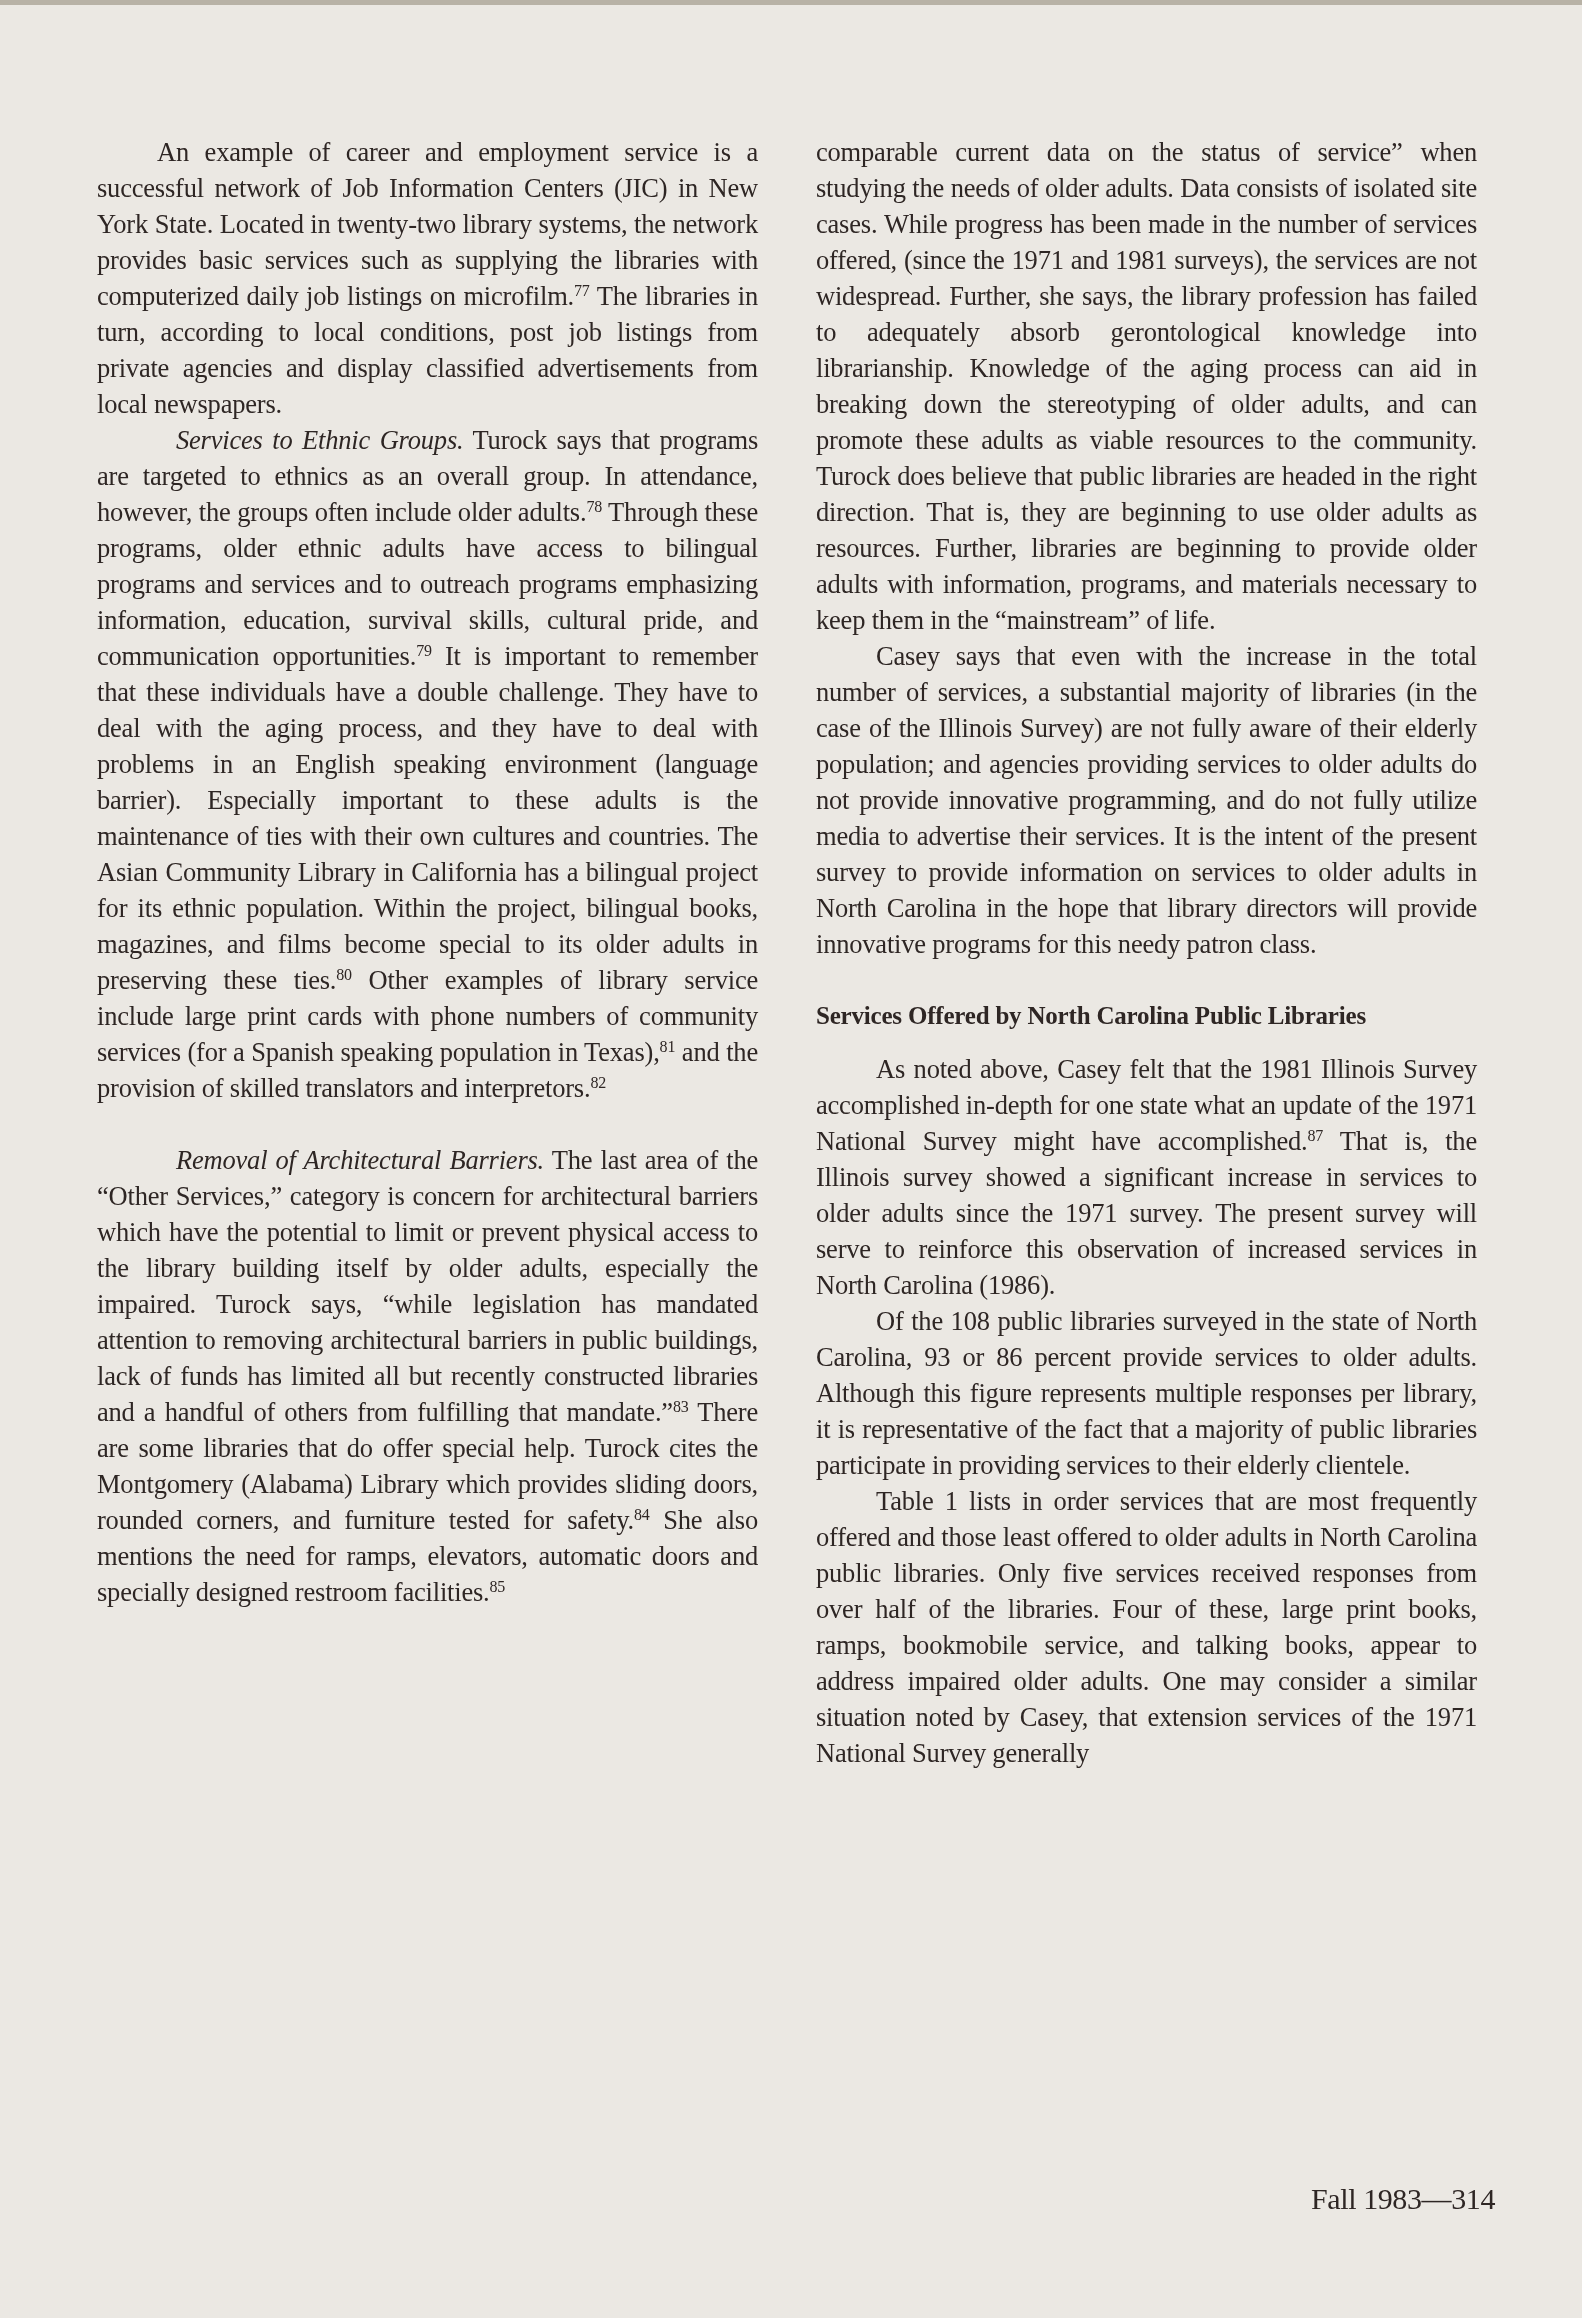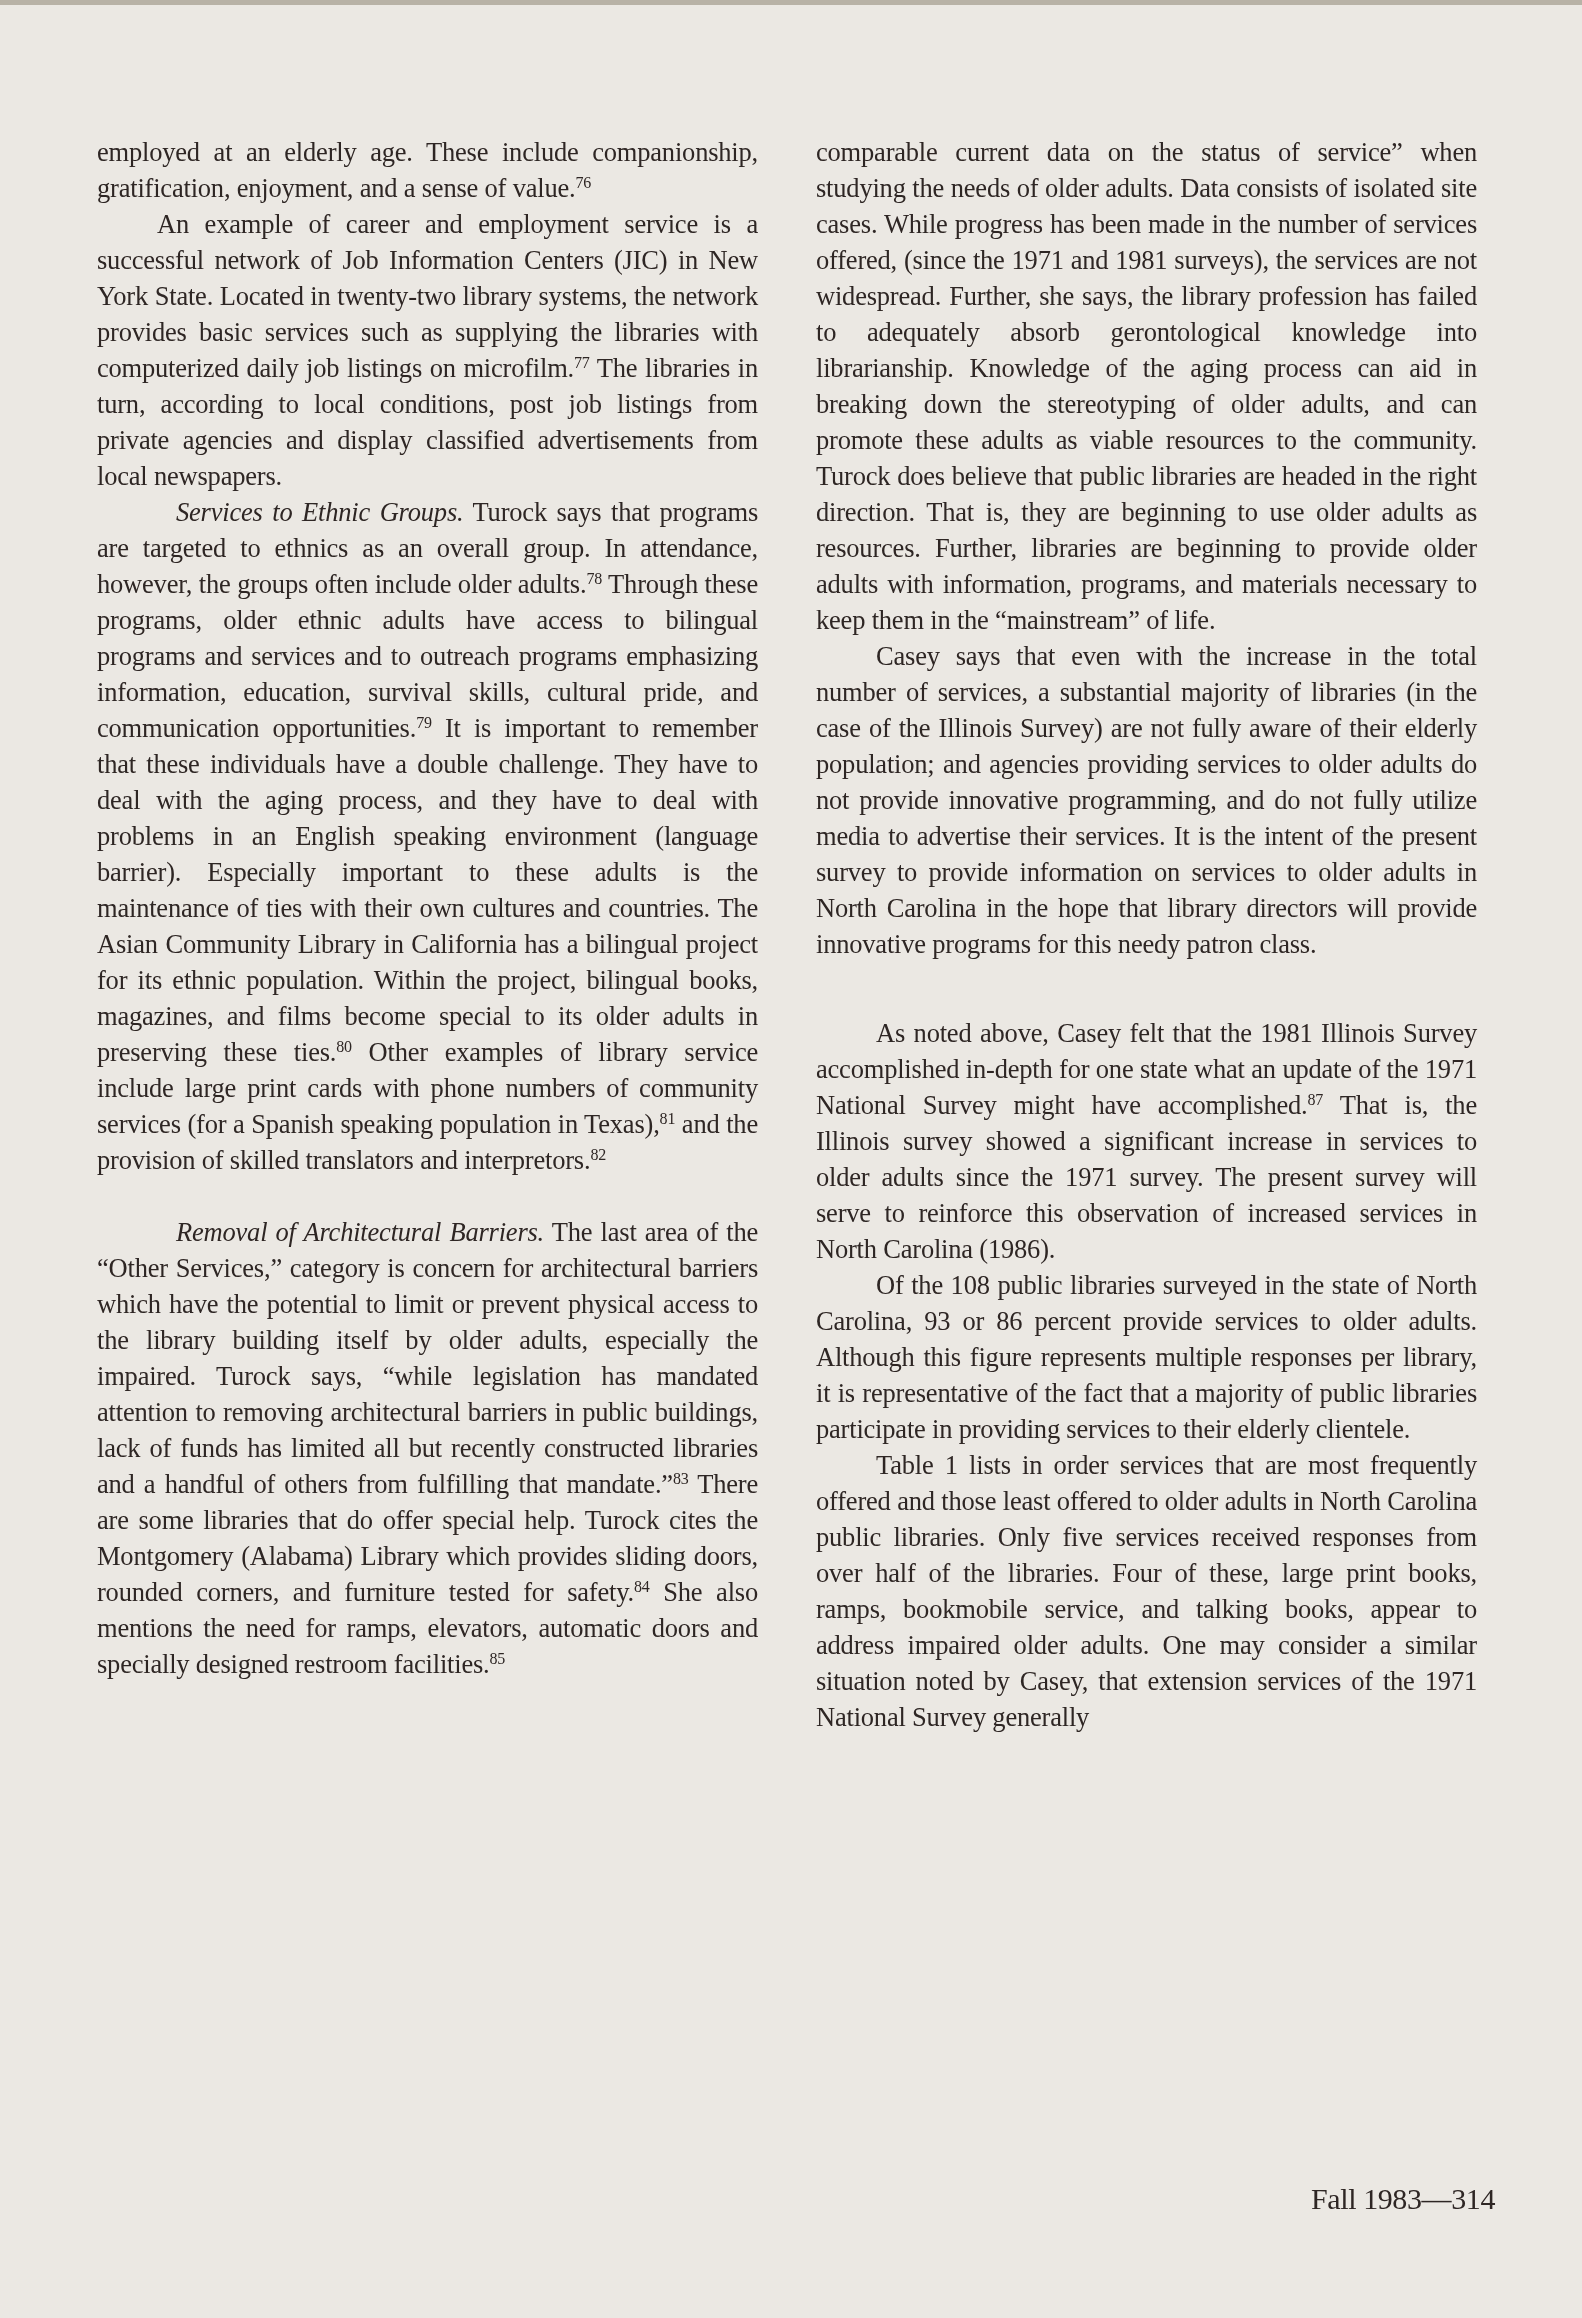--- a/index.html
+++ b/index.html
@@ -60,21 +60,20 @@
     font-size: 30px;
     letter-spacing: -0.4px;
   }
 </style>
 </head>
 <body>
 
 <div class="page-edge"></div>
 
 <div class="column col-left">
-  <p><span>employed at an elderly age. These include companionship, gratification, enjoyment, and a sense of value.</span><sup>76</sup></p>
 
   <p class="indent"><span>An example of career and employment service is a successful network of Job Information Centers (JIC) in New York State. Located in twenty-two library systems, the network provides basic services such as supplying the libraries with computerized daily job listings on microfilm.</span><sup>77</sup><span> The libraries in turn, according to local conditions, post job listings from private agencies and display classified advertisements from local newspapers.</span></p>
 
   <p class="indent"><em>Services to Ethnic Groups.</em><span> Turock says that programs are targeted to ethnics as an overall group. In attendance, however, the groups often include older adults.</span><sup>78</sup><span> Through these programs, older ethnic adults have access to bilingual programs and services and to outreach programs emphasizing information, education, survival skills, cultural pride, and communication opportunities.</span><sup>79</sup><span> It is important to remember that these individuals have a double challenge. They have to deal with the aging process, and they have to deal with problems in an English speaking environment (language barrier). Especially important to these adults is the maintenance of ties with their own cultures and countries. The Asian Community Library in California has a bilingual project for its ethnic population. Within the project, bilingual books, magazines, and films become special to its older adults in preserving these ties.</span><sup>80</sup><span> Other examples of library service include large print cards with phone numbers of community services (for a Spanish speaking population in Texas),</span><sup>81</sup><span> and the provision of skilled translators and interpretors.</span><sup>82</sup></p>
 
   <div class="gap"></div>
 
   <p class="indent"><em>Removal of Architectural Barriers.</em><span> The last area of the “Other Services,” category is concern for architectural barriers which have the potential to limit or prevent physical access to the library building itself by older adults, especially the impaired. Turock says, “while legislation has mandated attention to removing architectural barriers in public buildings, lack of funds has limited all but recently constructed libraries and a handful of others from fulfilling that mandate.”</span><sup>83</sup><span> There are some libraries that do offer special help. Turock cites the Montgomery (Alabama) Library which provides sliding doors, rounded corners, and furniture tested for safety.</span><sup>84</sup><span> She also mentions the need for ramps, elevators, automatic doors and specially designed restroom facilities.</span><sup>85</sup></p>
 
   <div class="gap"></div>
@@ -83,20 +82,21 @@
 
 </div>
 
 <div class="column col-right">
   <p><span>comparable current data on the status of service” when studying the needs of older adults. Data consists of isolated site cases. While progress has been made in the number of services offered, (since the 1971 and 1981 surveys), the services are not widespread. Further, she says, the library profession has failed to adequately absorb gerontological knowledge into librarianship. Knowledge of the aging process can aid in breaking down the stereotyping of older adults, and can promote these adults as viable resources to the community. Turock does believe that public libraries are headed in the right direction. That is, they are beginning to use older adults as resources. Further, libraries are beginning to provide older adults with information, programs, and materials necessary to keep them in the “mainstream” of life.</span></p>
 
   <p class="indent"><span>Casey says that even with the increase in the total number of services, a substantial majority of libraries (in the case of the Illinois Survey) are not fully aware of their elderly population; and agencies providing services to older adults do not provide innovative programming, and do not fully utilize media to advertise their services. It is the intent of the present survey to provide information on services to older adults in North Carolina in the hope that library directors will provide innovative programs for this needy patron class.</span></p>
 
   <div class="gap"></div>
 
+  <h3>Services Offered by North Carolina Public Libraries</h3>
   <div class="gap-sm"></div>
 
   <p class="indent"><span>As noted above, Casey felt that the 1981 Illinois Survey accomplished in-depth for one state what an update of the 1971 National Survey might have accomplished.</span><sup>87</sup><span> That is, the Illinois survey showed a significant increase in services to older adults since the 1971 survey. The present survey will serve to reinforce this observation of increased services in North Carolina (1986).</span></p>
 
   <p class="indent"><span>Of the 108 public libraries surveyed in the state of North Carolina, 93 or 86 percent provide services to older adults. Although this figure represents multiple responses per library, it is representative of the fact that a majority of public libraries participate in providing services to their elderly clientele.</span></p>
 
   <p class="indent"><span>Table 1 lists in order services that are most frequently offered and those least offered to older adults in North Carolina public libraries. Only five services received responses from over half of the libraries. Four of these, large print books, ramps, bookmobile service, and talking books, appear to address impaired older adults. One may consider a similar situation noted by Casey, that extension services of the 1971 National Survey generally</span></p>
 </div>
 
 <div class="footer"><span>Fall 1983</span><span>—</span><span>314</span></div>

